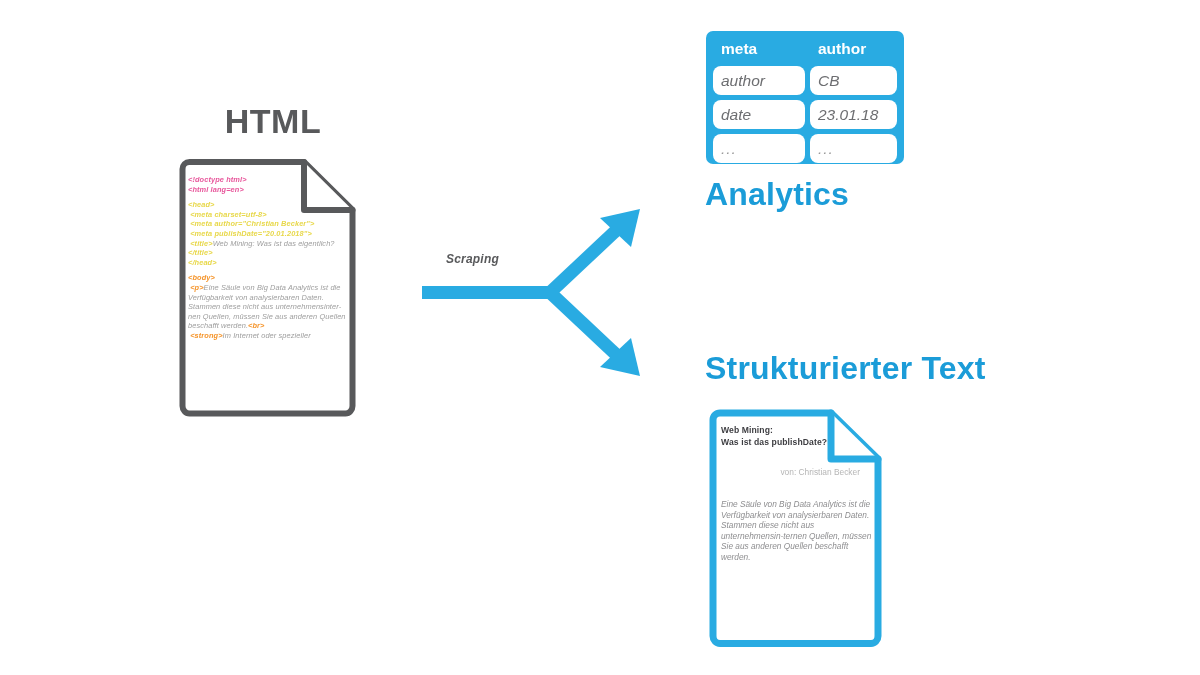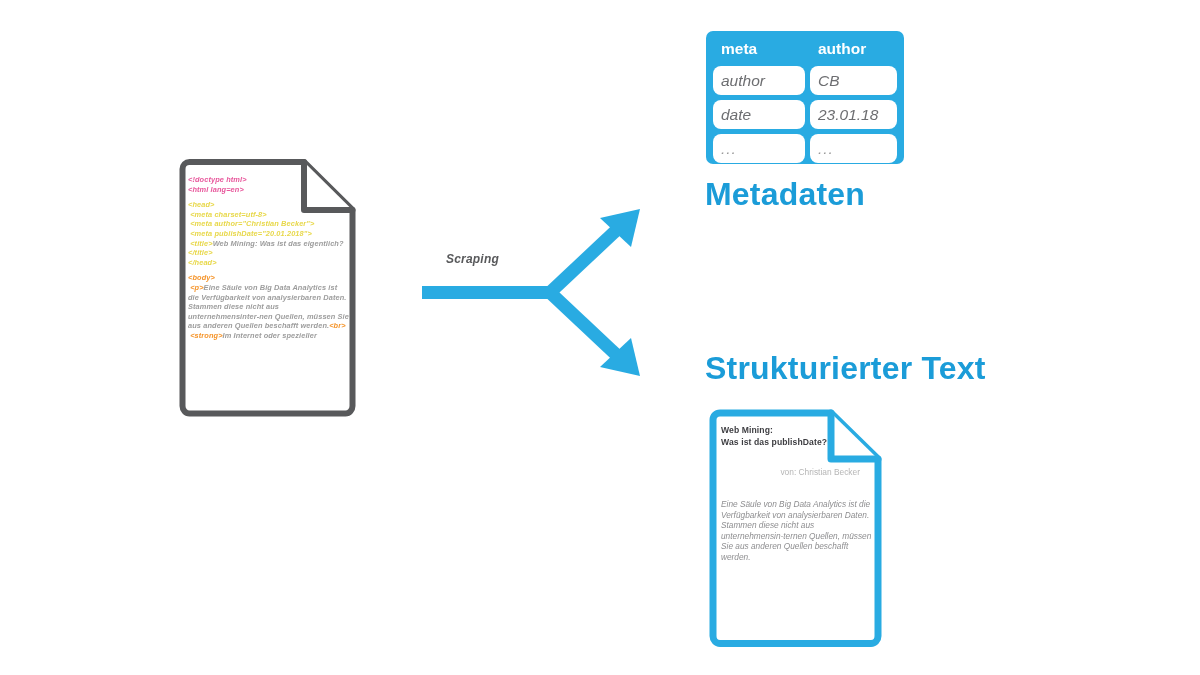--- a/index.html
+++ b/index.html
@@ -60,21 +60,21 @@
     font-size: 7.4px;
     line-height: 9.6px;
     color: #9a9a9a;
     white-space: pre-wrap;
     overflow: hidden;
     letter-spacing: 0.1px;
   }
   .tag-pink   { color: #e8589c; font-weight: bold; }
   .tag-yellow { color: #e8d84a; font-weight: bold; }
   .tag-orange { color: #f5952c; font-weight: bold; }
-  .code-text  { color: #9d9d9d; font-weight: bold; }
+  .code-text  { color: #9d9d9d; font-weight: normal; }
   .code-blank { display: block; height: 6px; }
 
   
   #scraping-arrow {
     position: absolute;
     left: 418px;
     top: 205px;
     width: 250px;
     height: 175px;
   }
@@ -207,20 +207,21 @@
     font-style: normal;
     font-weight: bold;
     white-space: pre-line;
   }
 </style>
 </head>
 <body>
 
 <div class="stage">
 
+  <div id="html-title">HTML</div>
 
   <div id="html-doc">
     <svg class="doc-svg" viewBox="0 0 182 262">
       <path d="M6.5 12 C6.5 8 9.5 5 13.5 5 L128 5 L176.5 53 L176.5 249 C176.5 253 173.5 256.5 169.5 256.5 L13.5 256.5 C9.5 256.5 6.5 253 6.5 249 Z" fill="#ffffff" stroke="#58595b" stroke-width="6" stroke-linejoin="round"></path>
       <path d="M128 5 L128 53 L176.5 53" fill="#ffffff" stroke="#58595b" stroke-width="6" stroke-linejoin="round" stroke-linecap="round"></path>
     </svg>
 
     <div id="html-code"><span class="tag-pink">&lt;!doctype html&gt;</span>
 <span class="tag-pink">&lt;html lang=en&gt;</span>
 <span class="code-blank"></span><span class="tag-yellow">&lt;head&gt;</span>
@@ -261,21 +262,21 @@
     <div class="row body">
       <div class="cell c1">date</div>
       <div class="cell c2">23.01.18</div>
     </div>
     <div class="row body">
       <div class="cell c1 dots">...</div>
       <div class="cell c2 dots">...</div>
     </div>
   </div>
 
-  <div id="metadaten-label">Metadaten</div>
+  <div id="metadaten-label">Analytics</div>
   <div id="struktur-label">Strukturierter Text</div>
 
   <div id="result-doc">
     <svg class="doc-svg" viewBox="0 0 177 240">
       <path d="M6 12 C6 8 9 5 13 5 L124 5 L171 51 L171 228 C171 232 168 235.5 164 235.5 L13 235.5 C9 235.5 6 232 6 228 Z" fill="#ffffff" stroke="#29abe2" stroke-width="7" stroke-linejoin="round"></path>
       <path d="M124 5 L124 51 L171 51" fill="#ffffff" stroke="#29abe2" stroke-width="7" stroke-linejoin="round" stroke-linecap="round"></path>
     </svg>
     <div class="content">
       <div class="doc-heading">Web Mining:</div>
       <div class="doc-heading">Was ist das publishDate?</div>

